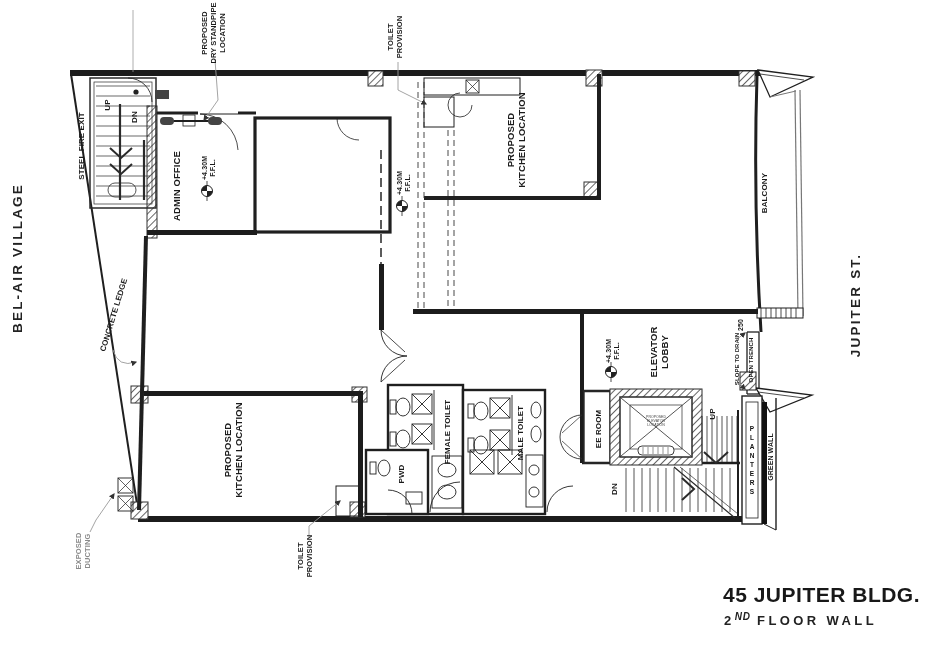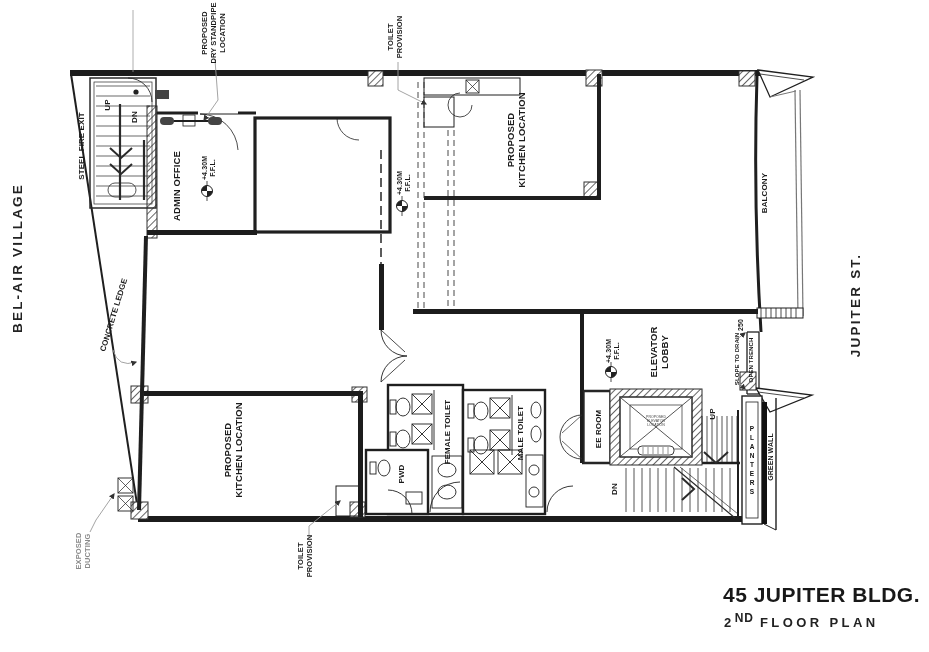--- a/index.html
+++ b/index.html
@@ -10,21 +10,21 @@
        font:600 8.5px "Liberation Sans",sans-serif;letter-spacing:.1px;line-height:1.18;
        text-align:center;transform:translate(-50%,-50%) rotate(-90deg);}
   .s7{font-size:7px;} .s75{font-size:7.5px;} .s8{font-size:8px;} .s9{font-size:9.5px;}
   .muted{color:#8a8a8a;}
   .street{position:absolute;transform:translate(-50%,-50%) rotate(-90deg);white-space:nowrap;
           font:700 13.5px "Liberation Sans",sans-serif;color:#222;letter-spacing:2.2px;}
   .title{position:absolute;left:723px;top:583px;font:700 21px "Liberation Sans",sans-serif;
          color:#181818;letter-spacing:.5px;white-space:nowrap;}
   .subtitle{position:absolute;left:724px;top:611px;font:600 13px "Liberation Sans",sans-serif;
             color:#222;letter-spacing:3.4px;white-space:nowrap;}
-  .subtitle sup{font-size:12px;letter-spacing:1px;}
+  .subtitle sup{font-size:10px;letter-spacing:1px;font-style:italic;}
   .subtitle .sp{margin-left:6px;}
   .planters{position:absolute;left:752px;top:461px;transform:translate(-50%,-50%);
             writing-mode:vertical-rl;text-orientation:upright;font:700 6.5px "Liberation Sans",sans-serif;
             letter-spacing:2px;color:#111;}
   .tiny{position:absolute;left:656px;top:421px;transform:translate(-50%,-50%);
         font:400 3.5px "Liberation Sans",sans-serif;color:#444;text-align:center;line-height:1.2;
         letter-spacing:0;}
 </style>
 </head>
 <body>
@@ -388,16 +388,16 @@
 <div class="lab" style="left:771px;top:457px;font-size:7px;">GREEN WALL</div>
 
 <div class="tiny">
   <div>PROPOSED</div>
   <div>ELEVATOR</div>
   <div>LOCATION</div>
 </div>
 
 <div class="title">45 JUPITER BLDG.</div>
 <div class="subtitle">
-  <span>2</span><sup>ND</sup><span class="sp">FLOOR PLAN</span>
+  <span>2</span><sup>ND</sup><span class="sp">FLOOR WALL</span>
 </div>
 
 </div>
 
 </body></html>

